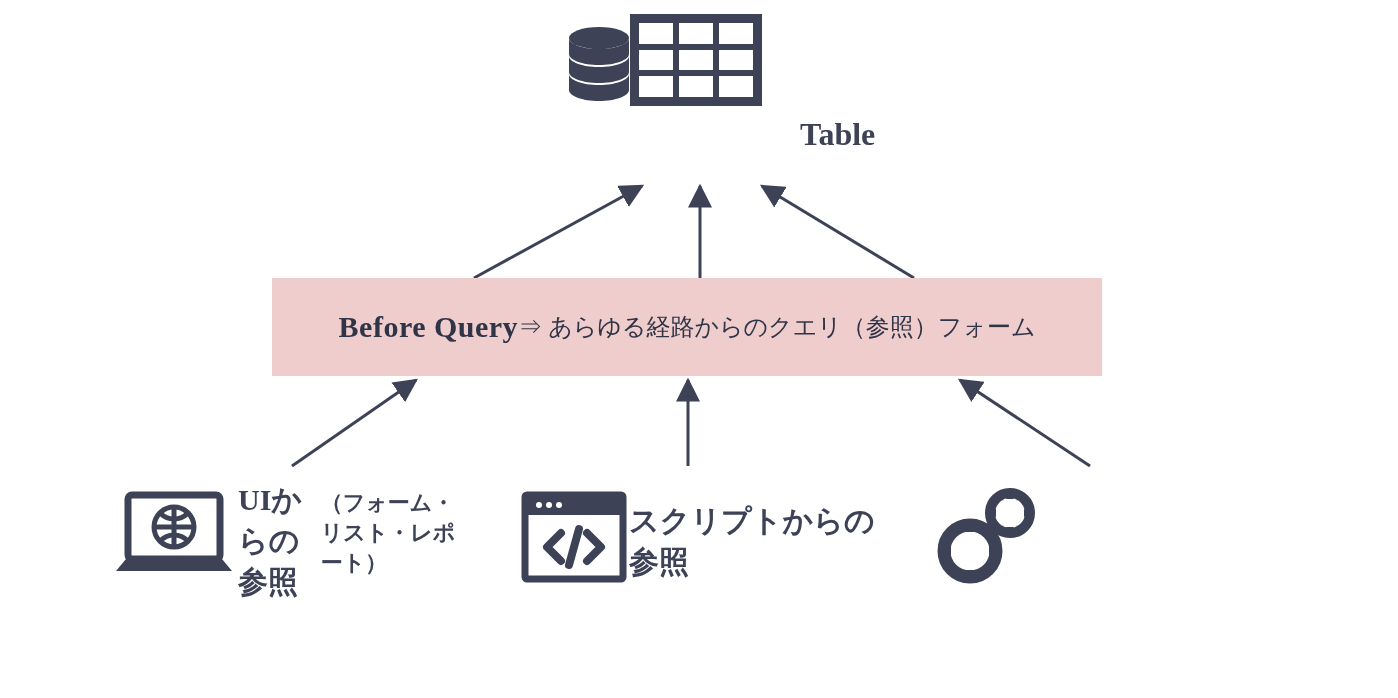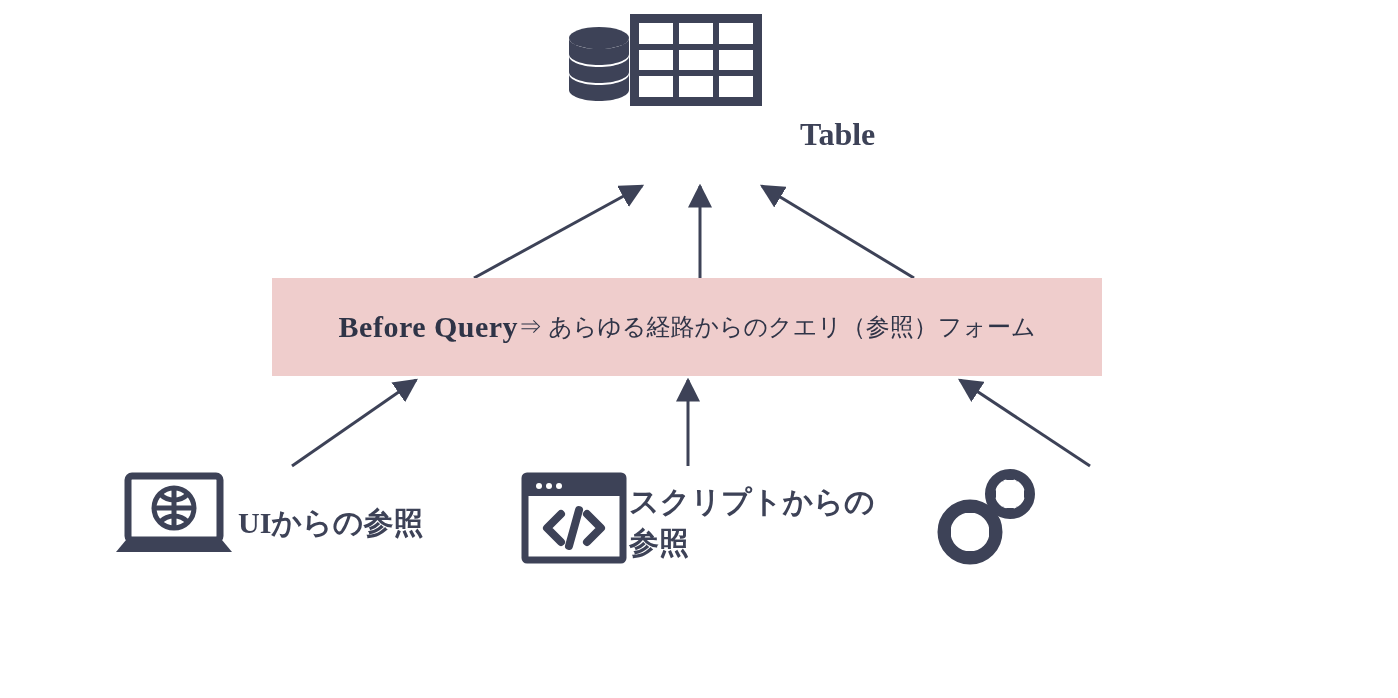--- a/index.html
+++ b/index.html
@@ -109,20 +109,21 @@
             <path d="M6 82h116l-10-12H16z" fill="#3d4257" stroke="none"></path>
           </g>
           <g transform="translate(64 38)" fill="none" stroke="#3d4257" stroke-width="5">
             <circle r="20"></circle>
             <path d="M-20 0h40 M0 -20v40"></path>
             <path d="M-14 -14c8 8 20 8 28 0 M-14 14c8 -8 20 -8 28 0"></path>
           </g>
         </svg>
       </span>
       <div class="t1">UIからの参照</div>
+      <div class="t2">（フォーム・リスト・レポート）</div>
     </div>
 
     <div class="node">
       <span class="ico">
         <svg width="110" height="96" viewBox="0 0 110 96">
           <rect x="6" y="6" width="98" height="84" rx="2" fill="#fff" stroke="#3d4257" stroke-width="7"></rect>
           <rect x="6" y="6" width="98" height="20" fill="#3d4257"></rect>
           <circle cx="20" cy="16" r="3" fill="#fff"></circle>
             <circle cx="30" cy="16" r="3" fill="#fff"></circle>
             <circle cx="40" cy="16" r="3" fill="#fff"></circle>

